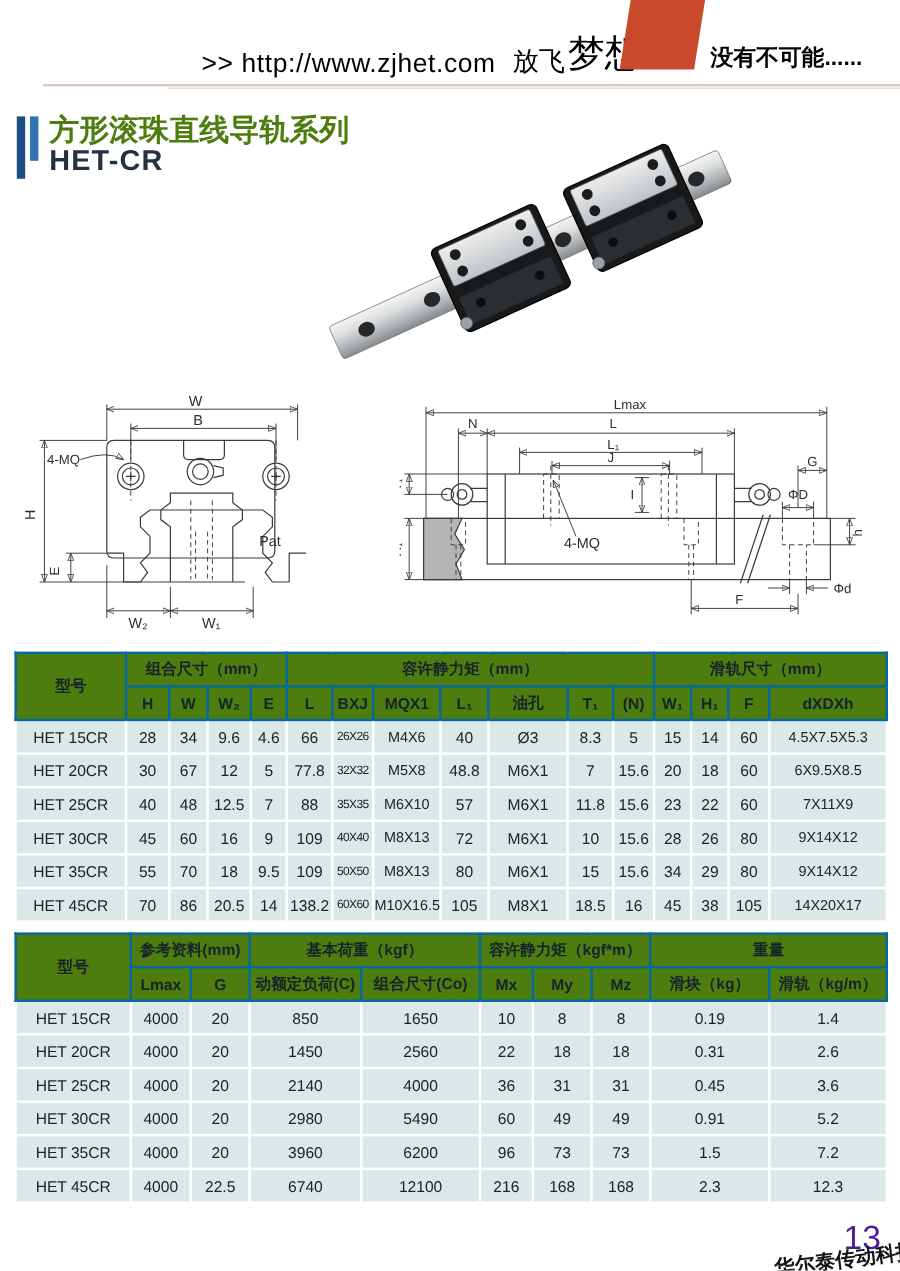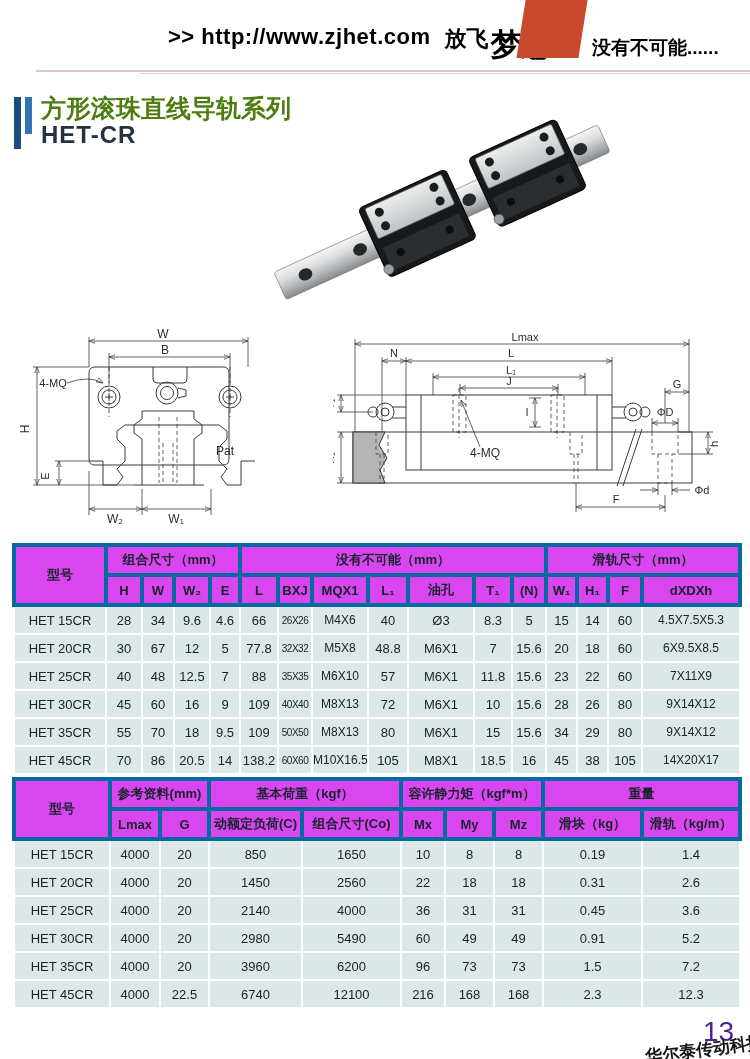--- a/index.html
+++ b/index.html
@@ -1,21 +1,21 @@
 <!DOCTYPE html>
 <html><head>
 <meta charset="utf-8">
 <style>
   html,body{margin:0;padding:0;background:#fff;}
   .page{position:relative;width:750px;height:1059px;background:#ffffff;
         font-family:"Liberation Sans",sans-serif;overflow:hidden;color:#1b1b1b;}
 
   
-  .hdr-line{position:absolute;top:24px;left:168px;display:flex;align-items:flex-start;
-            font-weight:bold;color:#000;white-space:nowrap;}
+  .hdr-line{position:absolute;top:24px;left:168px;display:flex;align-items:flex-end;
+            font-weight:normal;color:#000;white-space:nowrap;}
   .hdr-url{font-size:22px;letter-spacing:0.5px;}
   .hdr-fly{font-size:22px;margin-left:14px;}
   .hdr-dream{font-size:31px;margin-left:2px;}
   .red-shape{position:absolute;top:0;left:521px;width:62px;height:58px;
              background:#c8492c;transform:skewX(-9deg);}
   .hdr-right{position:absolute;top:35px;left:592px;font-size:19px;font-weight:bold;color:#000;}
   .hdr-rule{position:absolute;top:70px;left:36px;width:714px;height:2px;background:#ddc8bf;}
   .hdr-rule2{position:absolute;top:73px;left:140px;width:610px;height:1px;background:#d9d3d0;}
 
   
@@ -29,21 +29,21 @@
   svg{position:absolute;}
   .dwg path,.dwg line,.dwg polyline,.dwg rect,.dwg circle{stroke:#3a3a3a;fill:none;stroke-width:1;}
   .dwg .dim{stroke-width:0.8;}
   .dwg .dash{stroke-dasharray:4 3;stroke-width:0.8;}
   .dwg text{fill:#2c2c2c;font-size:12px;stroke:none;font-family:"Liberation Sans",sans-serif;}
   .dwg .sm{font-size:11px;}
 
   
   table.spec{position:absolute;left:12px;width:726px;border-collapse:collapse;
              table-layout:fixed;font-size:13px;text-align:center;}
-  table.spec th{background:#d946ef;border:4px solid #0369a1;height:26px;
+  table.spec th{background:#4d7c0f;border:2px solid #0369a1;height:26px;
                 font-weight:bold;color:#15232b;padding:0;}
   table.spec th.sub{font-weight:normal;font-weight:bold;}
   table.spec td{background:#dce8e8;border:2px solid #fff;height:26px;padding:0;color:#222;}
   #t1 td:nth-child(7){font-size:10px;letter-spacing:-0.5px;}
   #t1 td:nth-child(16),#t1 td:nth-child(8){font-size:12px;}
 
   
   .page-num{position:absolute;left:703px;top:1016px;font-size:28px;color:#4c1d95;}
   .company{position:absolute;left:645px;top:1038px;font-size:17px;font-weight:bold;color:#141414;
            transform:rotate(-7deg);white-space:nowrap;}
@@ -292,21 +292,21 @@
         <col style="width:34px">
       <col style="width:31px">
         <col style="width:31px">
         <col style="width:34px">
         <col style="width:98px">
     </colgroup>
     <thead>
       <tr>
         <th rowspan="2">型号</th>
         <th colspan="4">组合尺寸（mm）</th>
-        <th colspan="7">没有不可能（mm）</th>
+        <th colspan="7">容许静力矩（mm）</th>
         <th colspan="4">滑轨尺寸（mm）</th>
       </tr>
       <tr>
         <th class="sub">H</th>
         <th class="sub">W</th>
         <th class="sub">W₂</th>
         <th class="sub">E</th>
         <th class="sub">L</th>
         <th class="sub">BXJ</th>
         <th class="sub">MQX1</th>

